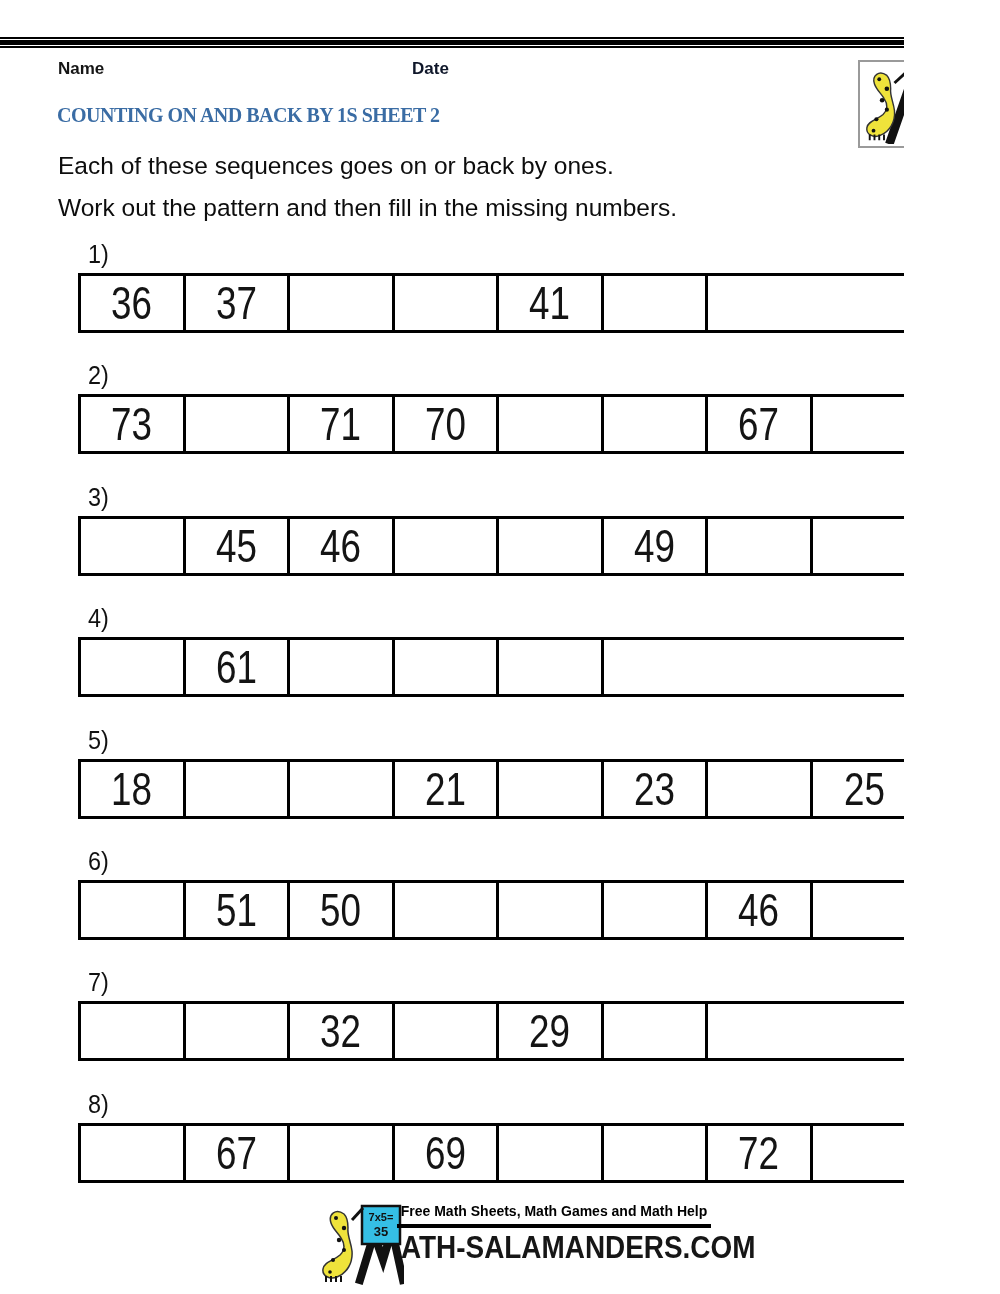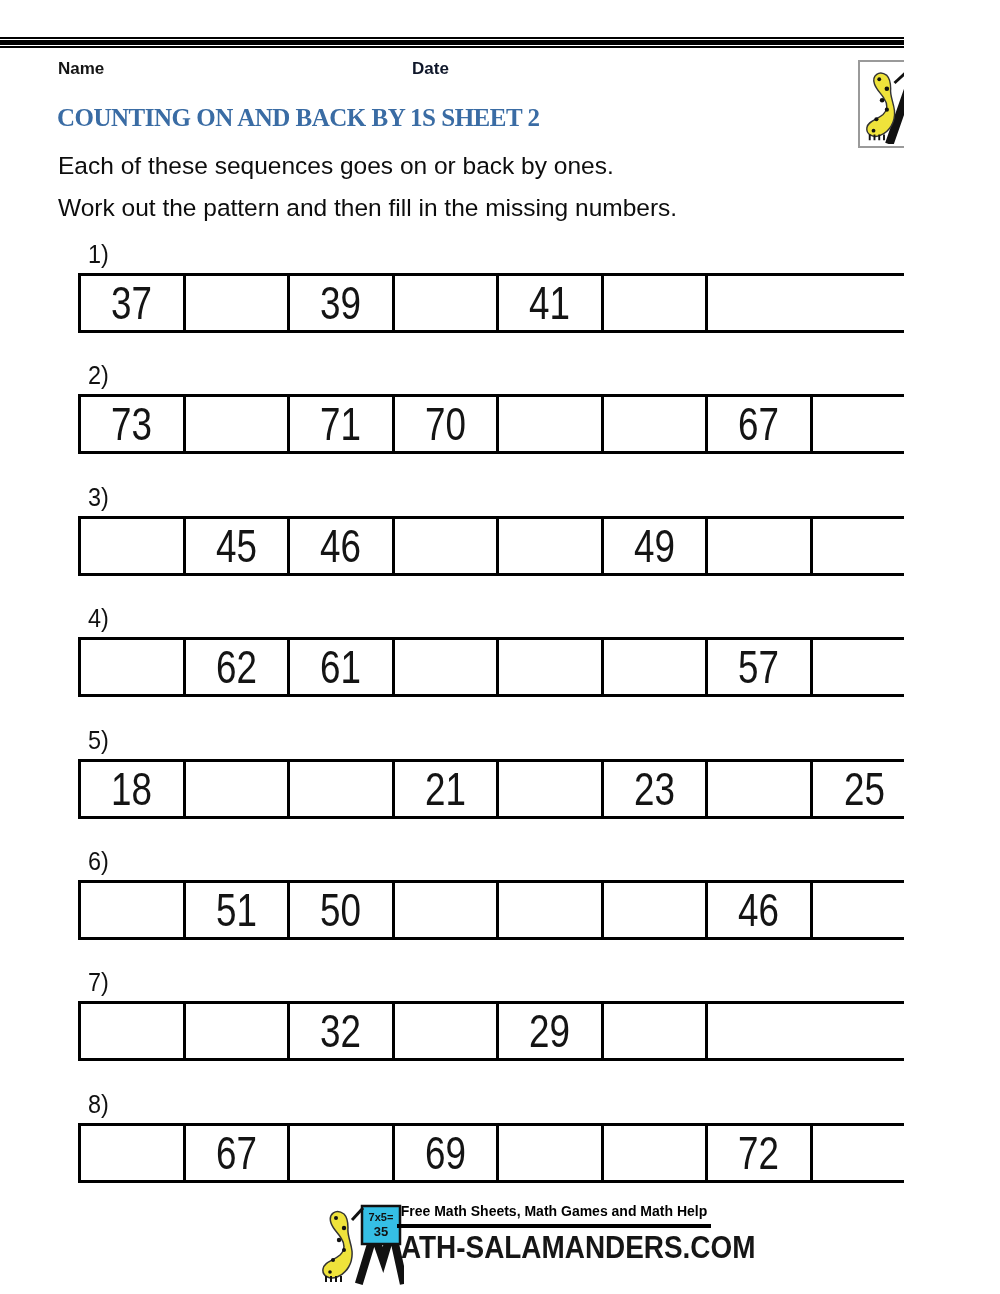--- a/index.html
+++ b/index.html
@@ -13,21 +13,21 @@
   .top-rule .l2{height:5px;background:#000;}
   .top-rule .l3{height:2px;background:#000;}
 
   .name-label{position:absolute;left:58px;top:59px;font-size:17px;font-weight:600;color:#151515;}
   .date-label{position:absolute;left:412px;top:59px;font-size:17px;font-weight:600;color:#0f172a;}
 
   .corner-logo{position:absolute;left:858px;top:60px;width:92px;height:88px;background:#fff;
                border:2px solid #9a9a9a;box-sizing:border-box;display:flex;align-items:center;justify-content:center;}
 
   .title{position:absolute;left:57px;top:104px;margin:0;font-family:"Liberation Serif",serif;
-         font-weight:bold;font-size:25px;letter-spacing:-.5px;color:#3a6ca4;white-space:nowrap;}
+         font-weight:bold;font-size:20px;letter-spacing:-.5px;color:#3a6ca4;white-space:nowrap;}
 
   .instr{position:absolute;left:58px;margin:0;font-size:24.5px;color:#0d0d0d;white-space:nowrap;}
   .instr.l1{top:152px;}
   .instr.l2{top:194px;}
 
   
   .seq{position:absolute;left:78px;width:842px;}
   .seq-label{position:absolute;left:10px;top:0;font-size:26px;color:#111;transform:scaleX(.9);transform-origin:left;}
   .seq-table{position:absolute;left:0;top:34px;width:842px;height:60px;box-sizing:border-box;
              border:3px solid #000;display:grid;grid-template-columns:repeat(8,1fr);background:#fff;}
@@ -77,27 +77,27 @@
   </div>
 
   <h1 class="title">COUNTING ON AND BACK BY 1S SHEET 2</h1>
   <p class="instr l2">Work out the pattern and then fill in the missing numbers.</p>
   <p class="instr l1">Each of these sequences goes on or back by ones.</p>
 
   <div class="seq" style="top:239px">
     <div class="seq-label">1)</div>
     <div class="seq-table">
       <div class="cell">
+          <span class="num">36</span>
+        </div>
+      <div class="cell">
           <span class="num">37</span>
         </div>
       <div class="cell">
           <span class="num"></span>
-        </div>
-      <div class="cell">
-          <span class="num">39</span>
         </div>
       <div class="cell">
           <span class="num"></span>
         </div>
       <div class="cell">
           <span class="num">41</span>
         </div>
       <div class="cell">
           <span class="num"></span>
         </div>
@@ -167,36 +167,30 @@
     </div>
   </div>
 
   <div class="seq" style="top:603px">
     <div class="seq-label">4)</div>
     <div class="seq-table">
       <div class="cell">
           <span class="num"></span>
         </div>
       <div class="cell">
-          <span class="num">62</span>
-        </div>
-      <div class="cell">
           <span class="num">61</span>
         </div>
       <div class="cell">
           <span class="num"></span>
         </div>
       <div class="cell">
           <span class="num"></span>
         </div>
       <div class="cell">
           <span class="num"></span>
-        </div>
-      <div class="cell">
-          <span class="num">57</span>
         </div>
       <div class="cell">
           <span class="num"></span>
         </div>
     </div>
   </div>
 
   <div class="seq" style="top:725px">
     <div class="seq-label">5)</div>
     <div class="seq-table">

